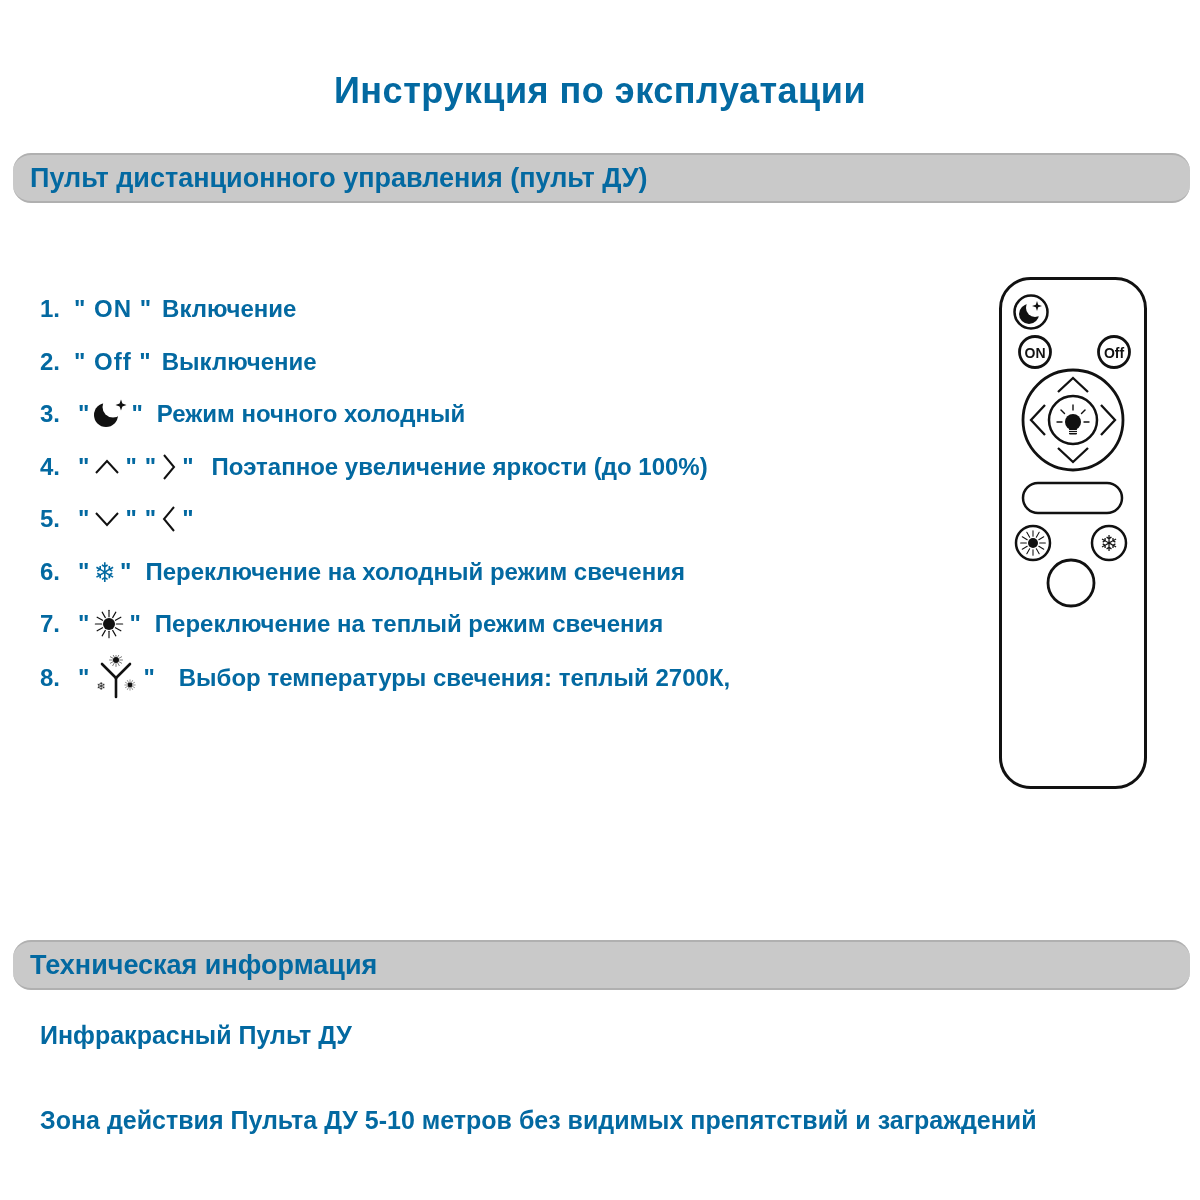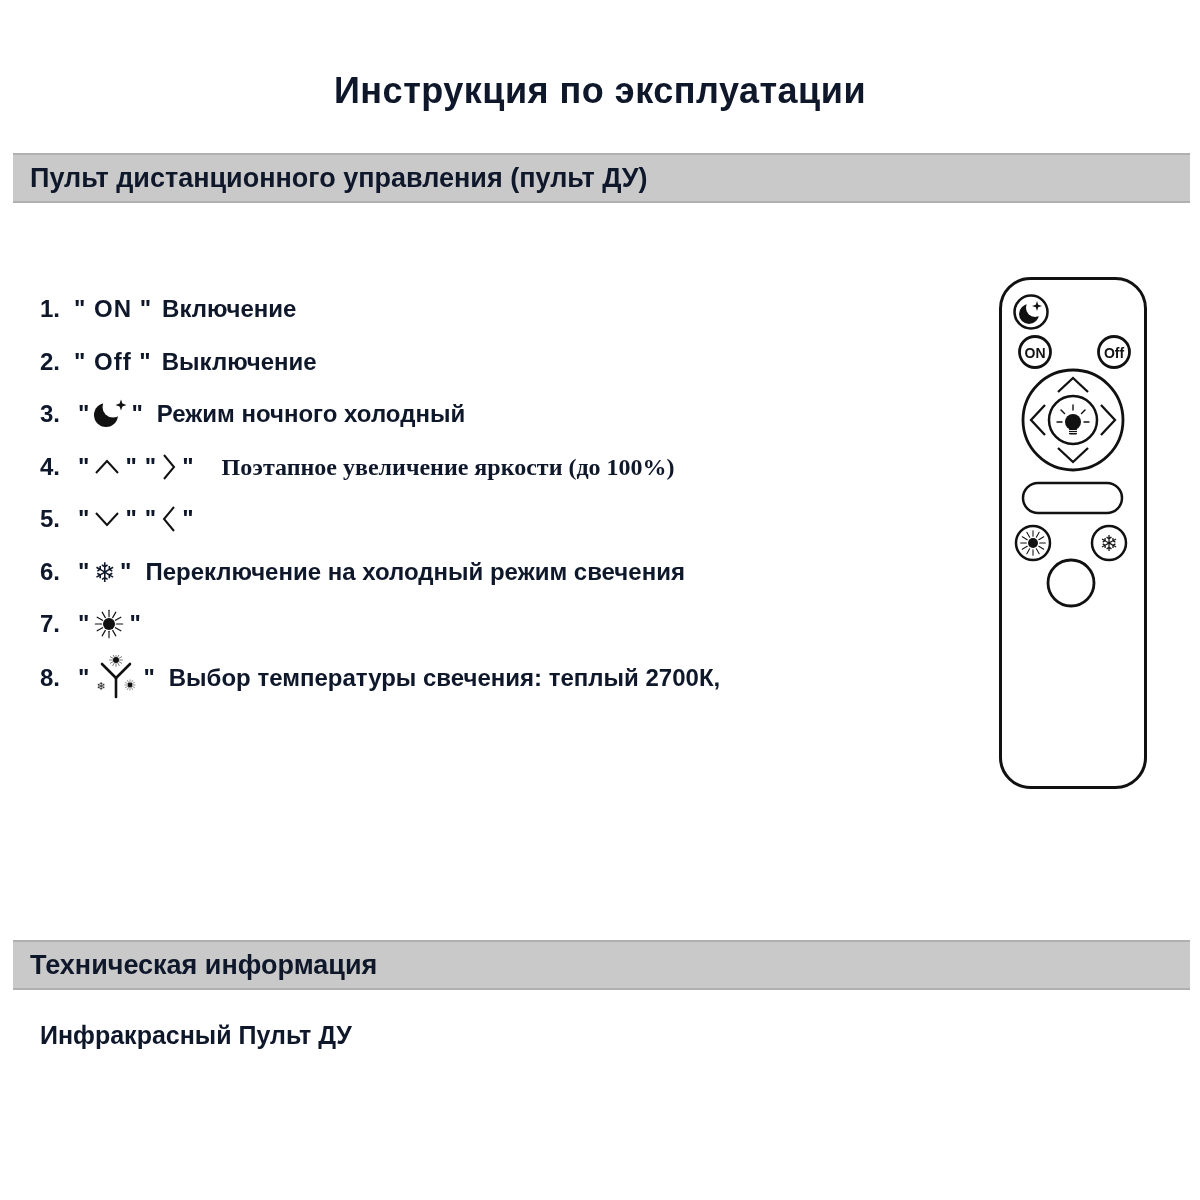--- a/index.html
+++ b/index.html
@@ -1,44 +1,44 @@
 <!DOCTYPE html>
 <html><head>
 <meta charset="utf-8">
 <style>
   html,body{margin:0;padding:0;background:#ffffff;}
   #page{
     position:relative;width:1200px;height:1200px;background:#ffffff;
-    font-family:"Liberation Sans","DejaVu Sans",sans-serif;color:#0f172a;overflow:hidden;
+    font-family:"Liberation Sans","DejaVu Sans",sans-serif;color:#0369a1;overflow:hidden;
   }
   .title{
     position:absolute;top:70px;left:0;width:1200px;text-align:center;
     font-size:36px;font-weight:bold;letter-spacing:0.5px;
   }
   .bar{
     position:absolute;left:13px;width:1177px;height:50px;box-sizing:border-box;
     background:#c9c9c9;border-top:2px solid #b0b0b0;border-bottom:2px solid #b0b0b0;
-    font-size:27px;font-weight:bold;line-height:46px;padding-left:17px;white-space:nowrap;
+    font-size:27px;font-weight:bold;line-height:46px;padding-left:17px;white-space:nowrap;border-radius:18px;
   }
   .bar1{top:153px;}
   .bar2{top:940px;}
   .row{
     position:absolute;left:40px;height:34px;display:flex;align-items:center;
     font-size:24px;font-weight:bold;white-space:nowrap;
   }
   .num{width:34px;flex:0 0 34px;}
   .q{margin:0 4px;}
   .term{letter-spacing:1px;}
   .lbl{margin-left:10px;}
-  .lbl-wide{margin-left:24px;font-family:Liberation Serif, serif;}
+  .lbl-wide{margin-left:14px;}
   .ic{display:flex;align-items:center;justify-content:center;}
   .snowglyph{font-family:"DejaVu Sans",sans-serif;font-size:27px;font-weight:normal;line-height:1;}
   .row8{align-items:flex-start;height:auto;}
   .row8 .num,.row8 .q{line-height:29px;}
-  .lbl2{margin-left:10px;line-height:29px;}
+  .lbl2{margin-left:20px;line-height:29px;}
   .techline{position:absolute;left:40px;font-size:25px;font-weight:bold;line-height:30px;white-space:nowrap;}
   .remote{position:absolute;left:998px;top:276px;}
   svg{display:block;}
 </style>
 </head>
 <body>
 
 <div id="page">
 
   <svg width="0" height="0" style="position:absolute" aria-hidden="true">
@@ -140,20 +140,21 @@
     <span class="q">"</span>
     <span class="ic">
       <svg width="32" height="32" viewBox="0 0 32 32">
         <g transform="translate(16,16)">
           <circle cx="0" cy="0" r="6" fill="#111111"></circle>
           <use href="#rays12" transform="scale(1.05)"></use>
         </g>
       </svg>
     </span>
     <span class="q">"</span>
+    <span class="lbl">Переключение на теплый режим свечения</span>
   </div>
 
   <div class="row row8" style="top:663px">
     <span class="num">8.</span>
     <span class="q">"</span>
     <span class="ic" style="margin-top:-8px">
       <svg width="46" height="46" viewBox="0 0 46 46">
         <g stroke="#111111" stroke-width="2.6" stroke-linecap="round">
           <line x1="23" y1="23" x2="23" y2="42"></line>
           <line x1="23" y1="23" x2="9" y2="9"></line>
@@ -237,14 +238,15 @@
         <text x="111" y="275" text-anchor="middle" font-size="22" fill="#111111" font-family="DejaVu Sans, sans-serif">❄</text>
       </g>
 
       <circle cx="73" cy="307" r="23" fill="#ffffff" stroke="#111111" stroke-width="2.8"></circle>
     </svg>
   </div>
 
   <div class="bar bar2">Техническая информация</div>
 
   <div class="techline" style="top:1020px">Инфракрасный Пульт ДУ</div>
+  <div class="techline" style="top:1105px">Зона действия Пульта ДУ 5-10 метров без видимых препятствий и заграждений</div>
 
 </div>
 
 </body></html>

